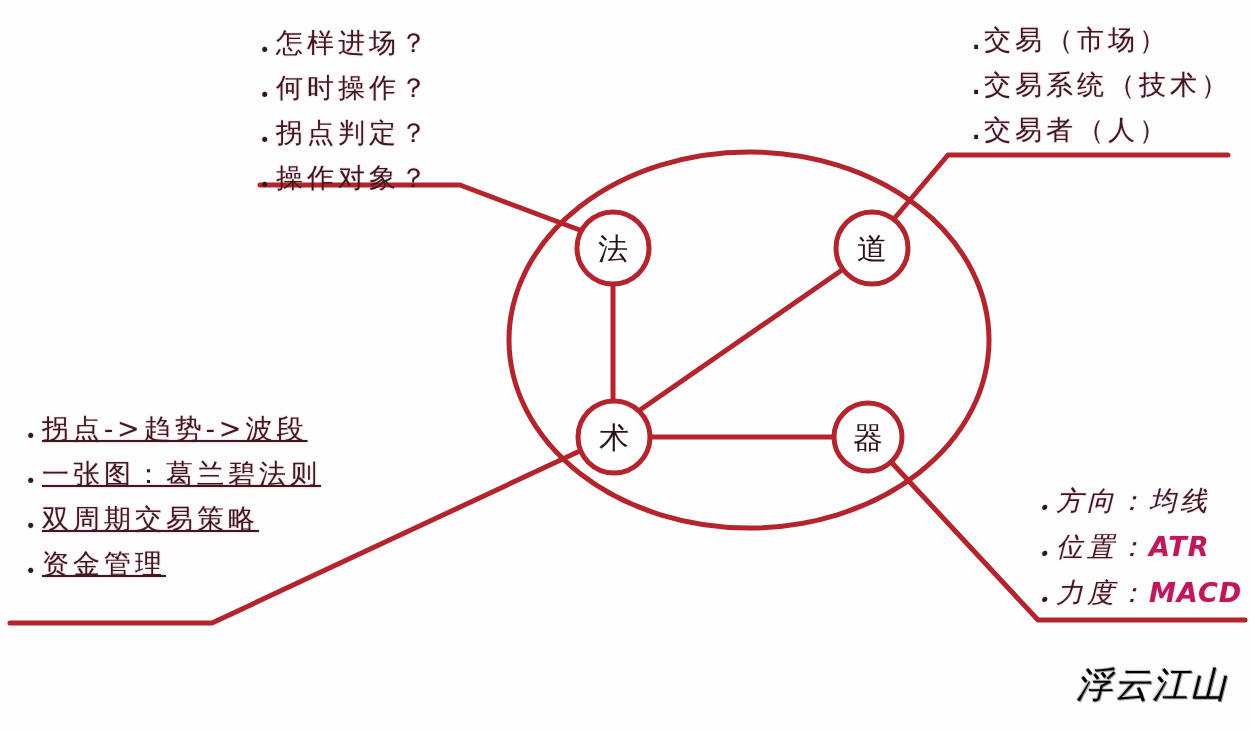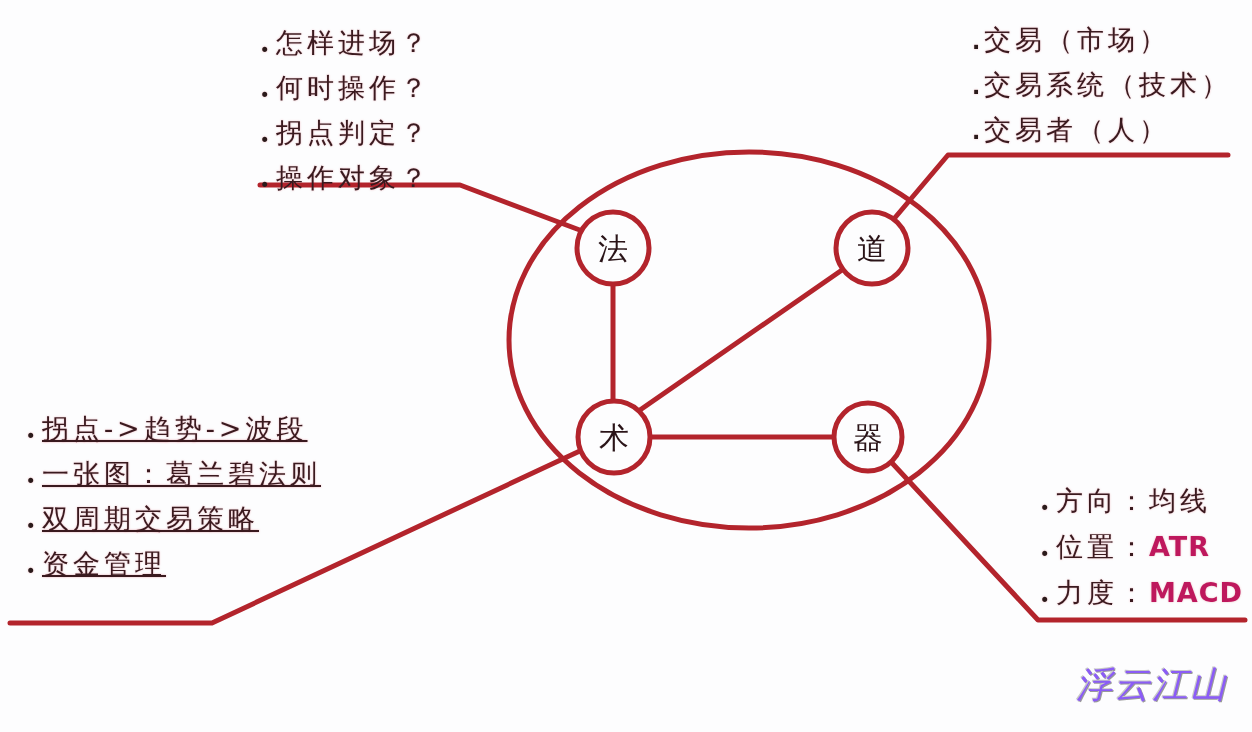--- a/index.html
+++ b/index.html
@@ -42,38 +42,38 @@
       font-weight: bold;
       color: #2a1a1a;
       letter-spacing: 0;
     }
     .block-fa { left: 252px; top: 12px; }
     .block-dao { left: 960px; top: 12px; font-family: Liberation Mono, monospace; }
     .block-dao li { height: 45px; line-height: 45px; }
     .block-shu { left: 18px; top: 398px; text-decoration: underline; }
     .block-shu li { height: 45px; line-height: 45px; }
     .block-qi { left: 1032px; top: 470px; }
-    .block-qi li { height: 46px; line-height: 46px; }
+    .block-qi li { height: 46px; line-height: 46px; font-style: italic; }
     .block-qi .latin {
       font-family: "DejaVu Sans", "Liberation Sans", sans-serif;
       font-weight: bold;
       letter-spacing: 1px;
       color: #be185d;
     }
     .node-label {
       font-size: 30px;
       fill: #2a1418;
       font-family: "DejaVu Serif", "Liberation Serif", serif;
     }
     .watermark {
       position: absolute;
       right: 24px;
       bottom: 22px;
       font-size: 36px;
-      color: #8b5cf6;
+      color: #000000;
       letter-spacing: 2px;
       font-family: Liberation Mono, monospace;
       text-shadow: -1px -1px 0 #c8c8c8, 1px 1px 0 #9a9a9a;
       font-style: italic;
     }
   </style>
 </head>
 <body>
 
 <svg class="diagram" viewBox="0 0 1252 732" xmlns="http://www.w3.org/2000/svg">

